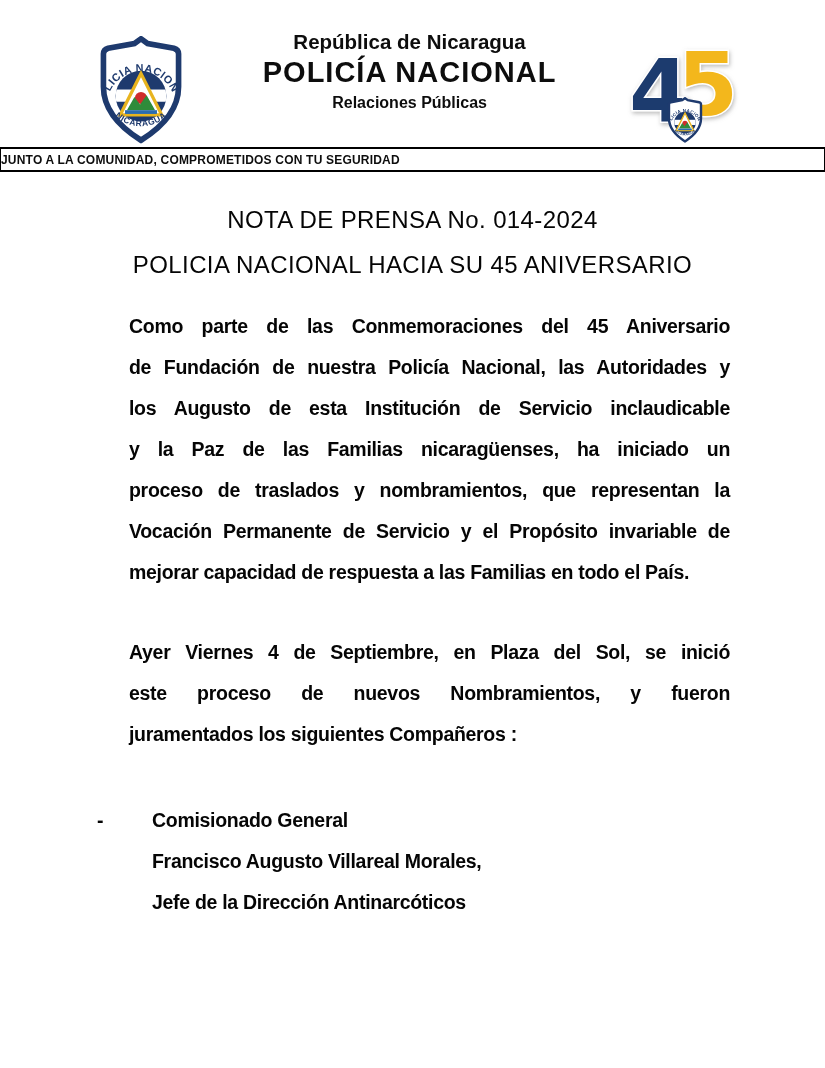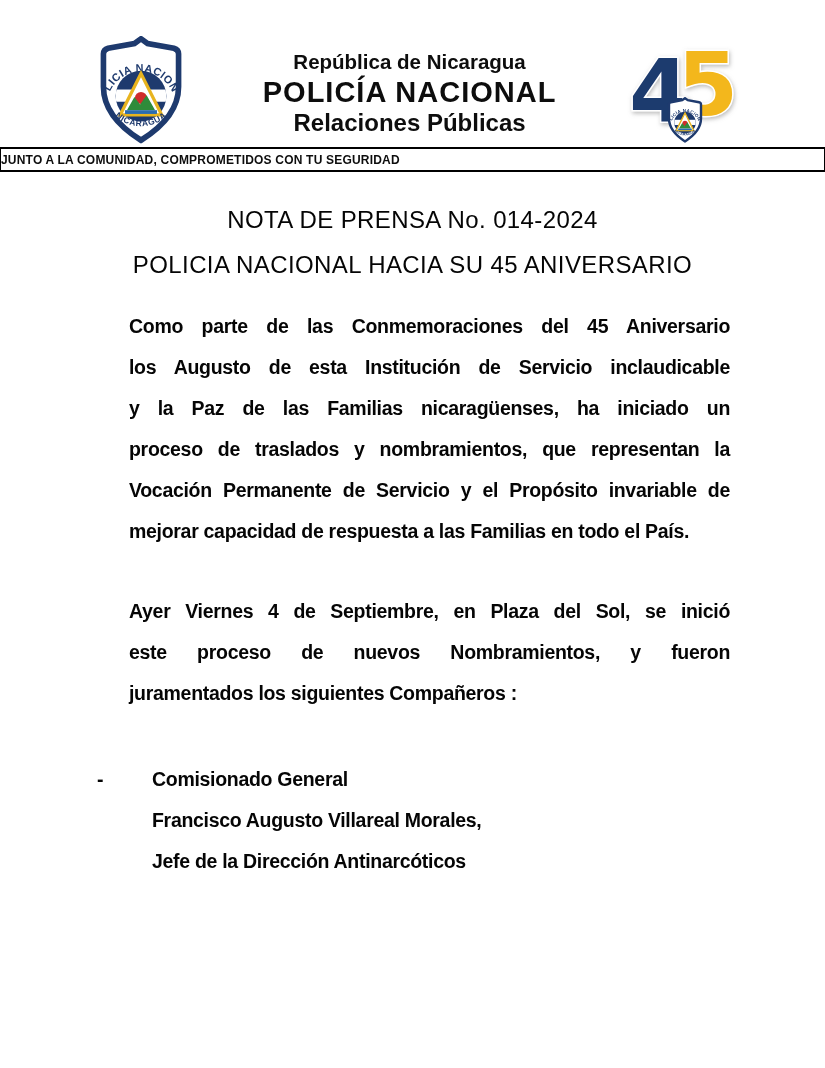--- a/index.html
+++ b/index.html
@@ -9,26 +9,26 @@
     height: 1068px;
     background: #ffffff;
     font-family: "Liberation Sans", sans-serif;
     color: #000;
     overflow: hidden;
   }
 
   
   .badge-left { position: absolute; left: 94px; top: 36px; width: 94px; height: 108px; }
   .header-center {
-    position: absolute; left: 50%; top: 48px; transform: translateX(-51%);
+    position: absolute; left: 50%; top: 28px; transform: translateX(-51%);
     text-align: center; font-weight: bold; color: #0d0d0d; white-space: nowrap;
   }
   .hc-line1 { font-size: 20.5px; line-height: 27px; }
   .hc-line2 { font-size: 29px;  line-height: 34px; letter-spacing: 1px; }
-  .hc-line3 { font-size: 24px; line-height: 27px; }
+  .hc-line3 { font-size: 16px; line-height: 27px; }
   .anniv { position: absolute; left: 627px; top: 34px; width: 122px; height: 114px; }
 
   
   .banner {
     position: absolute; top: 147px; left: -1px; right: -1px; height: 21px;
     border: 2px solid #000;
     display: flex; align-items: center; 
     font-size: 12px; font-weight: bold; letter-spacing: 0.2px; color: #0d0d0d;
   }
 
@@ -111,20 +111,21 @@
 
   <div class="title-block">
     <div>NOTA DE PRENSA No. 014-2024</div>
     <div>POLICIA NACIONAL HACIA SU 45 ANIVERSARIO</div>
   </div>
 
   <div class="body-block">
 
     <div class="para1">
       <div class="line jl">Como parte de las Conmemoraciones del 45 Aniversario</div>
+      <div class="line jl">de Fundación de nuestra Policía Nacional, las Autoridades y</div>
       <div class="line jl">los Augusto de esta Institución de Servicio inclaudicable</div>
       <div class="line jl">y la Paz de las Familias nicaragüenses, ha iniciado un</div>
       <div class="line jl">proceso de traslados y nombramientos, que representan la</div>
       <div class="line jl">Vocación Permanente de Servicio y el Propósito invariable de</div>
       <div class="line">mejorar capacidad de respuesta a las Familias en todo el País.</div>
     </div>
 
     <div class="para2">
       <div class="line jl">Ayer Viernes 4 de Septiembre, en Plaza del Sol, se inició</div>
       <div class="line jl">este proceso de nuevos Nombramientos, y fueron</div>

